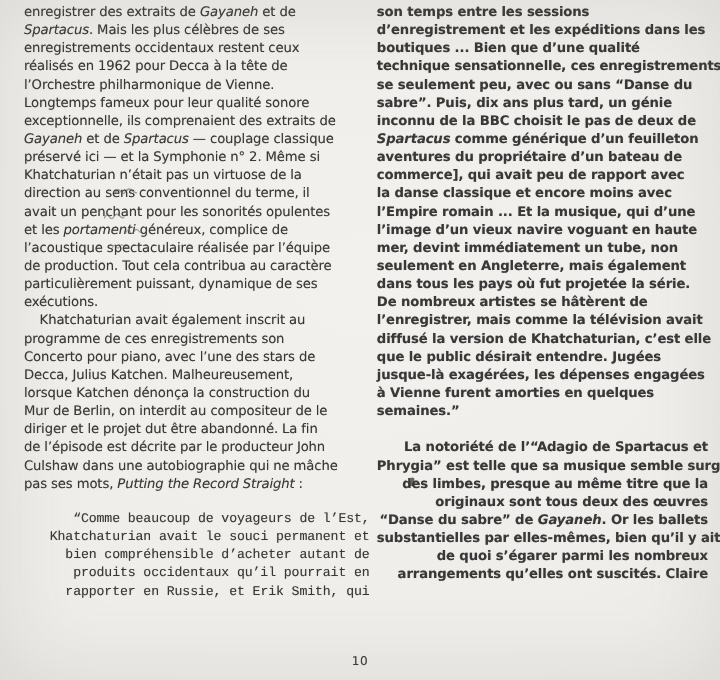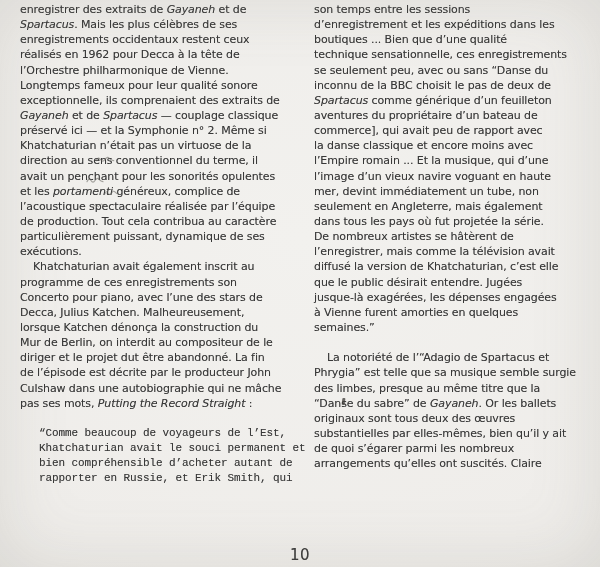--- a/index.html
+++ b/index.html
@@ -20,31 +20,31 @@
   .column {
     position: absolute;
     top: 2px;
     font-size: 11px;
     line-height: 15.15px;
     letter-spacing: -0.1px;
     color: #383838;
     text-shadow: 0 0 0.6px rgba(70,70,70,0.45);
   }
   #col-left  { left: 20px;  width: 288px; }
-  #col-right { left: 314px; width: 276px; }
+  #col-right { left: 314px; width: 276px; font-weight: bold; }
   .line { white-space: nowrap; height: 15.15px; }
   .i { font-style: italic; }
-  .block.gap { margin-top: 15.15px; }
+  .block.gap { margin-top: 15.15px; text-align: right; }
   .block.quote-pad { padding-left: 19px; font-family: Liberation Mono, monospace; }
   .line.first-indent { padding-left: 13px; }
   .page-number {
     position: absolute;
     left: 0; top: 546px; width: 600px;
     text-align: center;
-    font-size: 15px;
+    font-size: 10px;
     letter-spacing: 0.5px;
     color: #3c3c3c;
     text-shadow: 0 0 0.6px rgba(70,70,70,0.45);
   }
   .artifact { position: absolute; pointer-events: none; }
   .artifact svg { display: block; width: 100%; height: 100%; }
   .artifact.tick {
     background: rgba(60,58,55,0.75);
     border-radius: 1px;
     transform: rotate(8deg);
@@ -83,30 +83,32 @@
         <div class="line"><span>Mur de Berlin, on interdit au compositeur de le</span></div>
         <div class="line"><span>diriger et le projet dut être abandonné. La fin</span></div>
         <div class="line"><span>de l’épisode est décrite par le producteur John</span></div>
         <div class="line"><span>Culshaw dans une autobiographie qui ne mâche</span></div>
         <div class="line"><span>pas ses mots, </span><span class="i">Putting the Record Straight</span><span> :</span></div>
       </div>
       <div class="block gap quote-pad">
         <div class="line"><span>“Comme beaucoup de voyageurs de l’Est,</span></div>
         <div class="line"><span>Khatchaturian avait le souci permanent et</span></div>
         <div class="line"><span>bien compréhensible d’acheter autant de</span></div>
+        <div class="line"><span>produits occidentaux qu’il pourrait en</span></div>
         <div class="line"><span>rapporter en Russie, et Erik Smith, qui</span></div>
       </div>
     </div>
   <div id="col-right" class="column">
       <div class="block">
         <div class="line"><span>son temps entre les sessions</span></div>
         <div class="line"><span>d’enregistrement et les expéditions dans les</span></div>
         <div class="line"><span>boutiques ... Bien que d’une qualité</span></div>
         <div class="line"><span>technique sensationnelle, ces enregistrements</span></div>
         <div class="line"><span>se seulement peu, avec ou sans “Danse du</span></div>
+        <div class="line"><span>sabre”. Puis, dix ans plus tard, un génie</span></div>
         <div class="line"><span>inconnu de la BBC choisit le pas de deux de</span></div>
         <div class="line"><span class="i">Spartacus</span><span> comme générique d’un feuilleton</span></div>
         <div class="line"><span>aventures du propriétaire d’un bateau de</span></div>
         <div class="line"><span>commerce], qui avait peu de rapport avec</span></div>
         <div class="line"><span>la danse classique et encore moins avec</span></div>
         <div class="line"><span>l’Empire romain ... Et la musique, qui d’une</span></div>
         <div class="line"><span>l’image d’un vieux navire voguant en haute</span></div>
         <div class="line"><span>mer, devint immédiatement un tube, non</span></div>
         <div class="line"><span>seulement en Angleterre, mais également</span></div>
         <div class="line"><span>dans tous les pays où fut projetée la série.</span></div>
@@ -115,22 +117,22 @@
         <div class="line"><span>diffusé la version de Khatchaturian, c’est elle</span></div>
         <div class="line"><span>que le public désirait entendre. Jugées</span></div>
         <div class="line"><span>jusque-là exagérées, les dépenses engagées</span></div>
         <div class="line"><span>à Vienne furent amorties en quelques</span></div>
         <div class="line"><span>semaines.”</span></div>
       </div>
       <div class="block gap">
         <div class="line first-indent"><span>La notoriété de l’“Adagio de Spartacus et</span></div>
         <div class="line"><span>Phrygia” est telle que sa musique semble surgie</span></div>
         <div class="line"><span>des limbes, presque au même titre que la</span></div>
+        <div class="line"><span>originaux sont tous deux des œuvres</span></div>
         <div class="line"><span>“Danse du sabre” de </span><span class="i">Gayaneh</span><span>. Or les ballets</span></div>
-        <div class="line"><span>originaux sont tous deux des œuvres</span></div>
         <div class="line"><span>substantielles par elles-mêmes, bien qu’il y ait</span></div>
         <div class="line"><span>de quoi s’égarer parmi les nombreux</span></div>
         <div class="line"><span>arrangements qu’elles ont suscités. Claire</span></div>
       </div>
     </div>
   <div class="page-number">10</div>
   <div id="artifacts">
       <div class="artifact squiggle" style="left: 95px; top: 155px; width: 22px; height: 9px;">
         <svg viewBox="0 0 20 8" preserveAspectRatio="none">
           <path d="M1,5 Q3,1 5,4 T9,4 T13,3 T17,5" fill="none" stroke="rgba(95,92,88,0.55)" stroke-width="1.1" stroke-linecap="round"></path>

